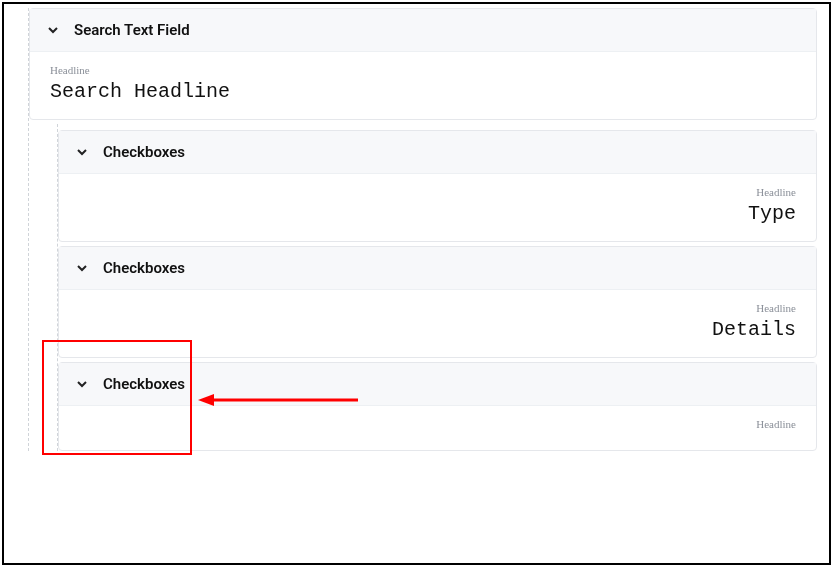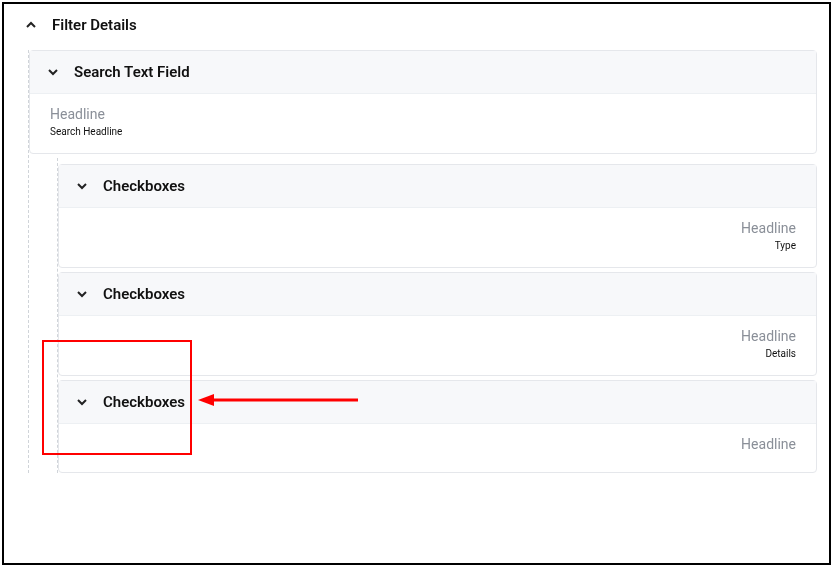--- a/index.html
+++ b/index.html
@@ -60,27 +60,29 @@
       display: inline-flex;
       align-items: center;
       justify-content: center;
       flex-shrink: 0;
     }
     .chevron svg { width: 12px; height: 12px; stroke: #222; stroke-width: 2; fill: none; }
     .panel-body {
       padding: 12px 20px 16px 20px;
     }
     .field-label {
-      font-size: 14px;
+      font-size: 11px;
       color: #8a8f98;
       margin-bottom: 4px;
+      font-family: Liberation Serif, serif;
     }
     .field-value {
-      font-size: 10px;
+      font-size: 20px;
       color: #111;
+      font-family: Liberation Mono, monospace;
     }
     .nested {
       border-left: 1px dashed #d0d4d9;
       margin-left: 28px;
       padding-top: 2px;
     }
     .nested .panel {
       margin-right: 12px;
       text-align: right;
     }
@@ -102,28 +104,20 @@
       height: 16px;
       pointer-events: none;
     }
     .arrow svg { width: 160px; height: 16px; }
   </style>
 </head>
 <body>
 
 <div class="outer">
 
-  <div class="section-header">
-    <span class="chevron">
-      <svg viewBox="0 0 12 12">
-          <polyline points="2,8 6,4 10,8"></polyline>
-        </svg>
-    </span>
-    <span>Filter Details</span>
-  </div>
 
   <div class="tree-line">
 
     <div class="panel">
       <div class="panel-head">
         <span class="chevron">
           <svg viewBox="0 0 12 12">
               <polyline points="2,4 6,8 10,4"></polyline>
             </svg>
         </span>

